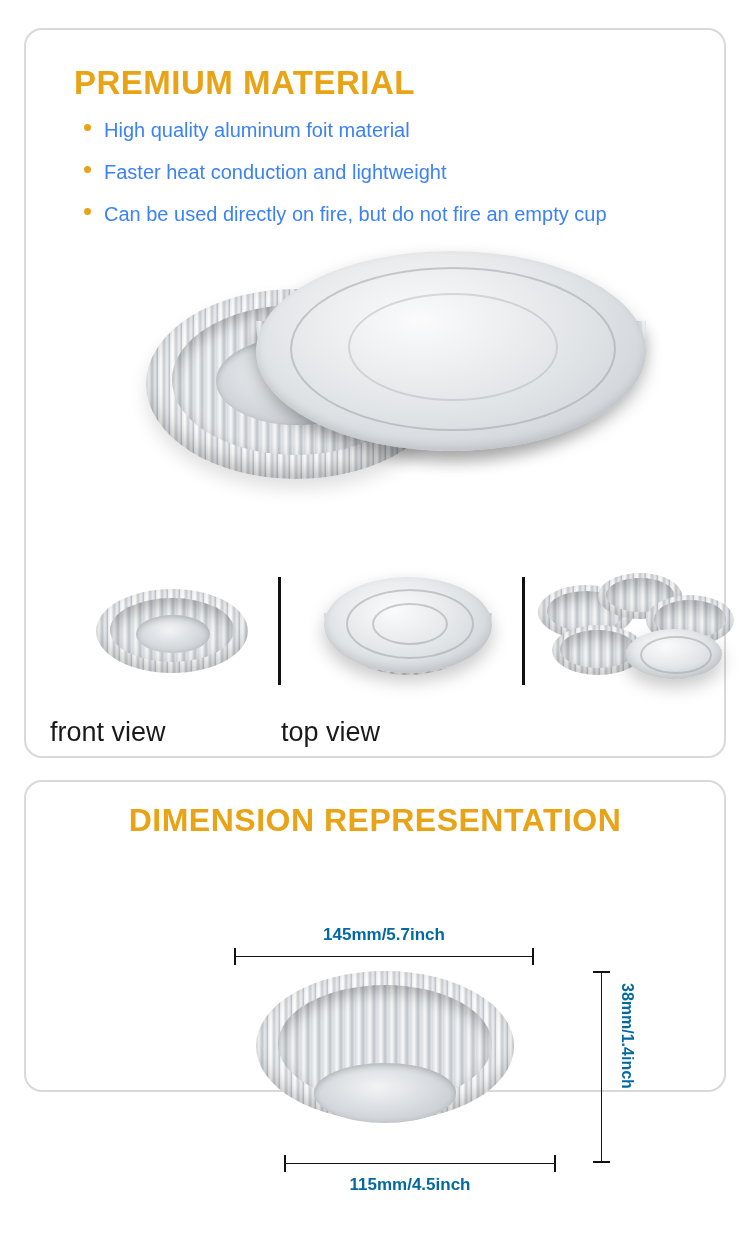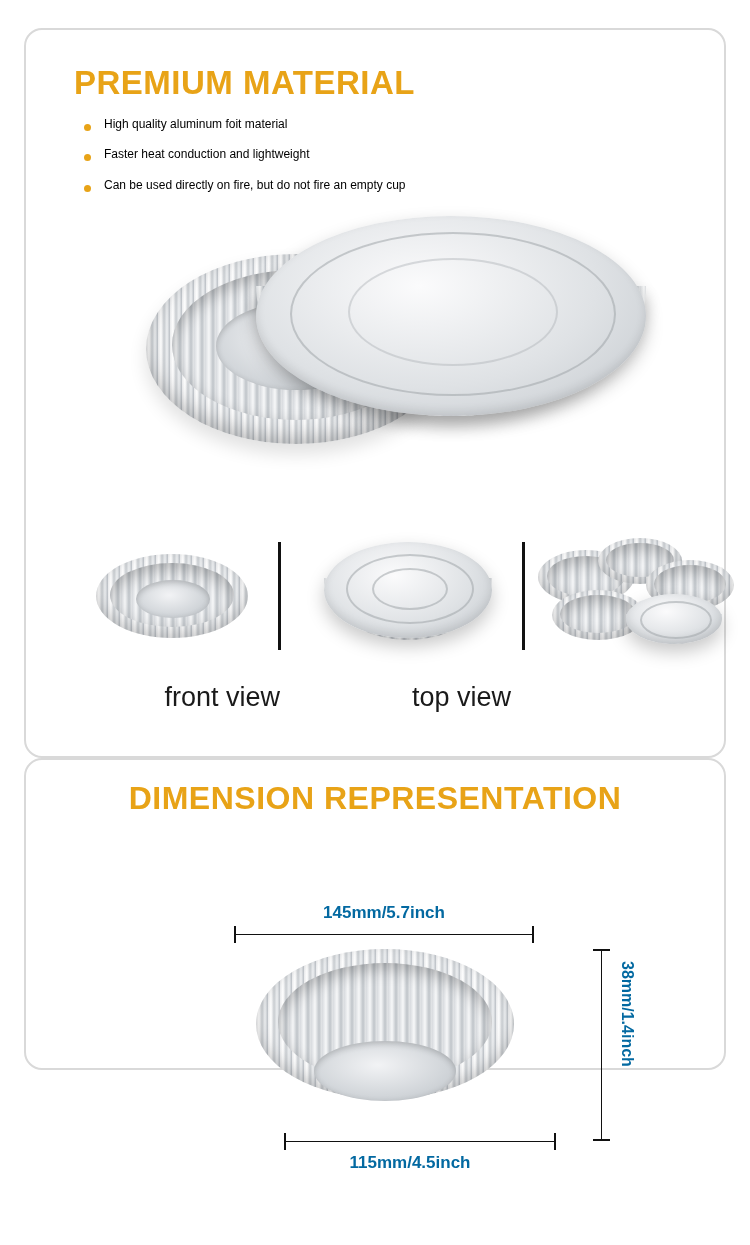--- a/index.html
+++ b/index.html
@@ -32,20 +32,21 @@
     position: relative;
   }
 
   .card-premium {
     height: 730px;
     padding: 28px 30px 0 30px;
   }
 
   .card-dimension {
     height: 312px;
+    margin-top: 22px;
     padding: 14px 30px 0 30px;
   }
 
   .section-title {
     font-size: 33px;
     font-weight: bold;
     color: #e8a317;
     letter-spacing: 0.5px;
     margin: 6px 0 14px 18px;
   }
@@ -55,23 +56,23 @@
     font-size: 32px;
   }
 
   .bullets {
     margin: 0 0 0 28px;
     padding: 0;
     list-style: none;
   }
   .bullets li {
     position: relative;
-    font-size: 12px;
+    font-size: 20px;
     line-height: 1.45;
-    color: #000000;
+    color: #3b82f6;
     margin-bottom: 13px;
     padding-left: 20px;
   }
   .bullets li::before {
     content: "";
     position: absolute;
     left: 0;
     top: 8px;
     width: 7px;
     height: 7px;
@@ -157,21 +158,21 @@
     height: 108px;
     background: #111;
   }
   .view-labels {
     position: relative;
     height: 46px;
   }
   .view-label {
     position: absolute;
     width: 230px;
-    text-align: right;
+    text-align: left;
     font-size: 27px;
     color: #1a1a1a;
   }
 
   
   .dim-wrap {
     position: relative;
     height: 330px;
     margin-top: 4px;
   }

